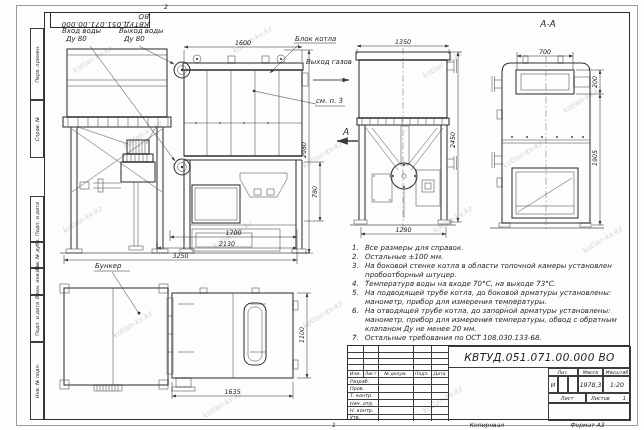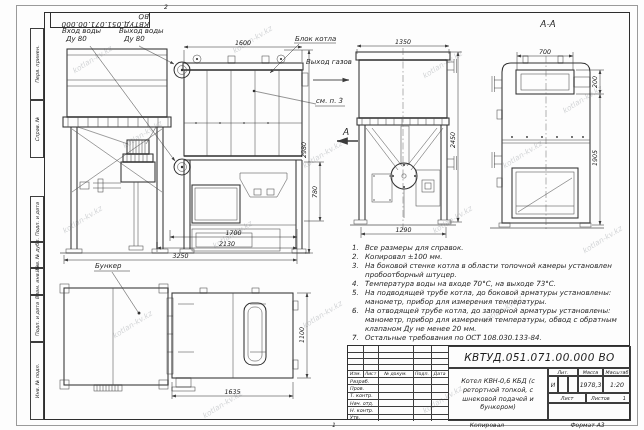--- a/index.html
+++ b/index.html
@@ -311,41 +311,41 @@
     </g>
   </svg>
 
   <div class="notes">
     <div class="note-row">
         <span class="note-n">1.</span>
         <span class="note-t">Все размеры для справок.</span>
       </div>
     <div class="note-row">
         <span class="note-n">2.</span>
-        <span class="note-t">Копировал ±100 мм.</span>
+        <span class="note-t">Остальные ±100 мм.</span>
       </div>
     <div class="note-row">
         <span class="note-n">3.</span>
         <span class="note-t">На боковой стенке котла в области топочной камеры установлен пробоотборный штуцер.</span>
       </div>
     <div class="note-row">
         <span class="note-n">4.</span>
         <span class="note-t">Температура воды на входе 70°С, на выходе 73°С.</span>
       </div>
     <div class="note-row">
         <span class="note-n">5.</span>
         <span class="note-t">На подводящей трубе котла, до боковой арматуры установлены: манометр, прибор для измерения температуры.</span>
       </div>
     <div class="note-row">
         <span class="note-n">6.</span>
         <span class="note-t">На отводящей трубе котла, до запорной арматуры установлены: манометр, прибор для измерения температуры, обвод с обратным клапаном Ду не менее 20 мм.</span>
       </div>
     <div class="note-row">
         <span class="note-n">7.</span>
-        <span class="note-t">Остальные требования по ОСТ 108.030.133-84.</span>
+        <span class="note-t">Остальные требования по ОСТ 108.030.133-68.</span>
       </div>
   </div>
 
   <div class="tb">
 
     <div class="hl" style="left:0;top:6px;width:100px"></div>
     <div class="hl" style="left:0;top:12px;width:100px"></div>
     <div class="hl" style="left:0;top:18px;width:100px"></div>
     <div class="hl" style="left:0;top:24px;width:100px"></div>
     <div class="hl" style="left:0;top:31px;width:100px"></div>
@@ -368,23 +368,20 @@
 
     <span class="rowlab" style="top:32.5px">Разраб.</span>
     <span class="rowlab" style="top:39.8px">Пров.</span>
     <span class="rowlab" style="top:47.2px">Т. контр.</span>
     <span class="rowlab" style="top:54.5px">Нач. отд.</span>
     <span class="rowlab" style="top:61.8px">Н. контр.</span>
     <span class="rowlab" style="top:69.2px">Утв.</span>
 
     <div class="cell docnum" style="left:100px;top:0;width:183px;height:22px">КВТУД.051.071.00.000 ВО</div>
 
-    <div class="cell tbname" style="left:100px;top:22px;width:100px;height:53px">Котел КВН-0,6 КБД (с
-ретортной топкой, с
-шнековой подачей и бункером)</div>
 
     <div class="cell" style="left:200px;top:22px;width:30px;height:8px;font-size:4.8px">Лит.</div>
     <div class="cell" style="left:230px;top:22px;width:25px;height:8px;font-size:4.8px">Масса</div>
     <div class="cell" style="left:255px;top:22px;width:28px;height:8px;font-size:4.8px">Масштаб</div>
     <div class="cell" style="left:200px;top:30px;width:10px;height:17px;font-size:6px">И</div>
     <div class="cell" style="left:210px;top:30px;width:10px;height:17px"></div>
     <div class="cell" style="left:220px;top:30px;width:10px;height:17px"></div>
     <div class="cell" style="left:230px;top:30px;width:25px;height:17px;font-size:6.2px">1978,3</div>
     <div class="cell" style="left:255px;top:30px;width:28px;height:17px;font-size:6.2px">1:20</div>
 

